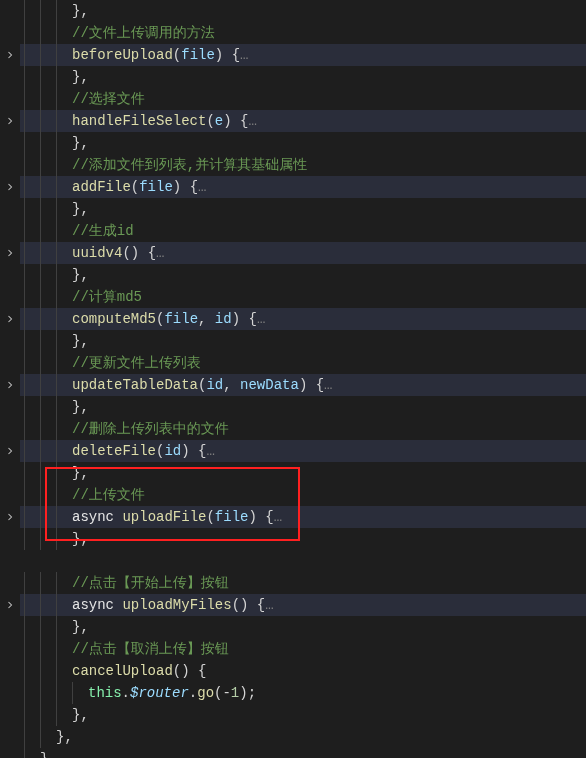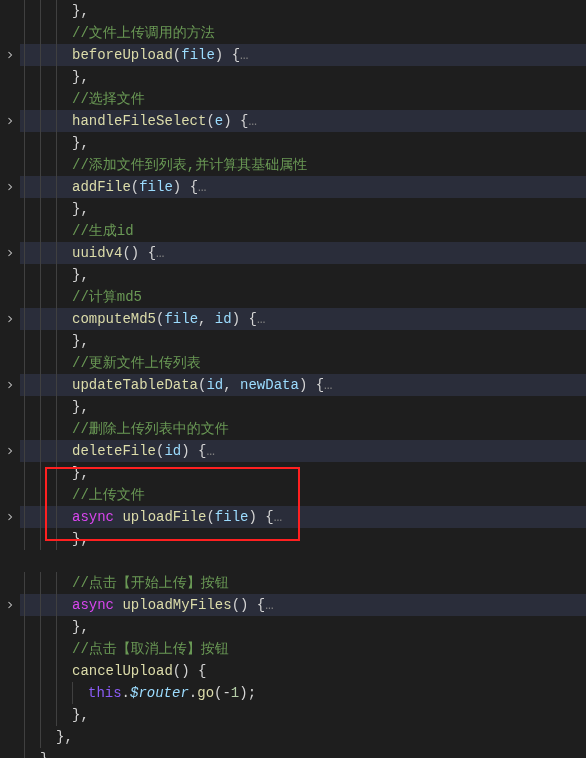--- a/index.html
+++ b/index.html
@@ -47,22 +47,22 @@
     white-space: pre;
     padding-left: 4px;
   }
   .hl {
     background: #2a2d3a;
   }
   .tok-comment { color: #6a9955; }
   .tok-funcname { color: #dcdcaa; }
   .tok-param { color: #9cdcfe; }
   .tok-prop { color: #9cdcfe; font-style: italic; }
-  .tok-keyword { color: #d946ef; margin-top: 48px; }
-  .tok-varthis { color: #8b5cf6; }
+  .tok-keyword { color: #e5e5e5; margin-top: 48px; }
+  .tok-varthis { color: #86efac; }
   .tok-brace { color: #d4d4d4; }
   .tok-paren { color: #d4d4d4; }
   .tok-punc { color: #d4d4d4; }
   .tok-fold { color: #808080; }
   .tok-num { color: #b5cea8; }
   .tok-op { color: #d4d4d4; }
   .redbox {
     position: absolute;
     border: 2px solid #ff2020;
     pointer-events: none;

